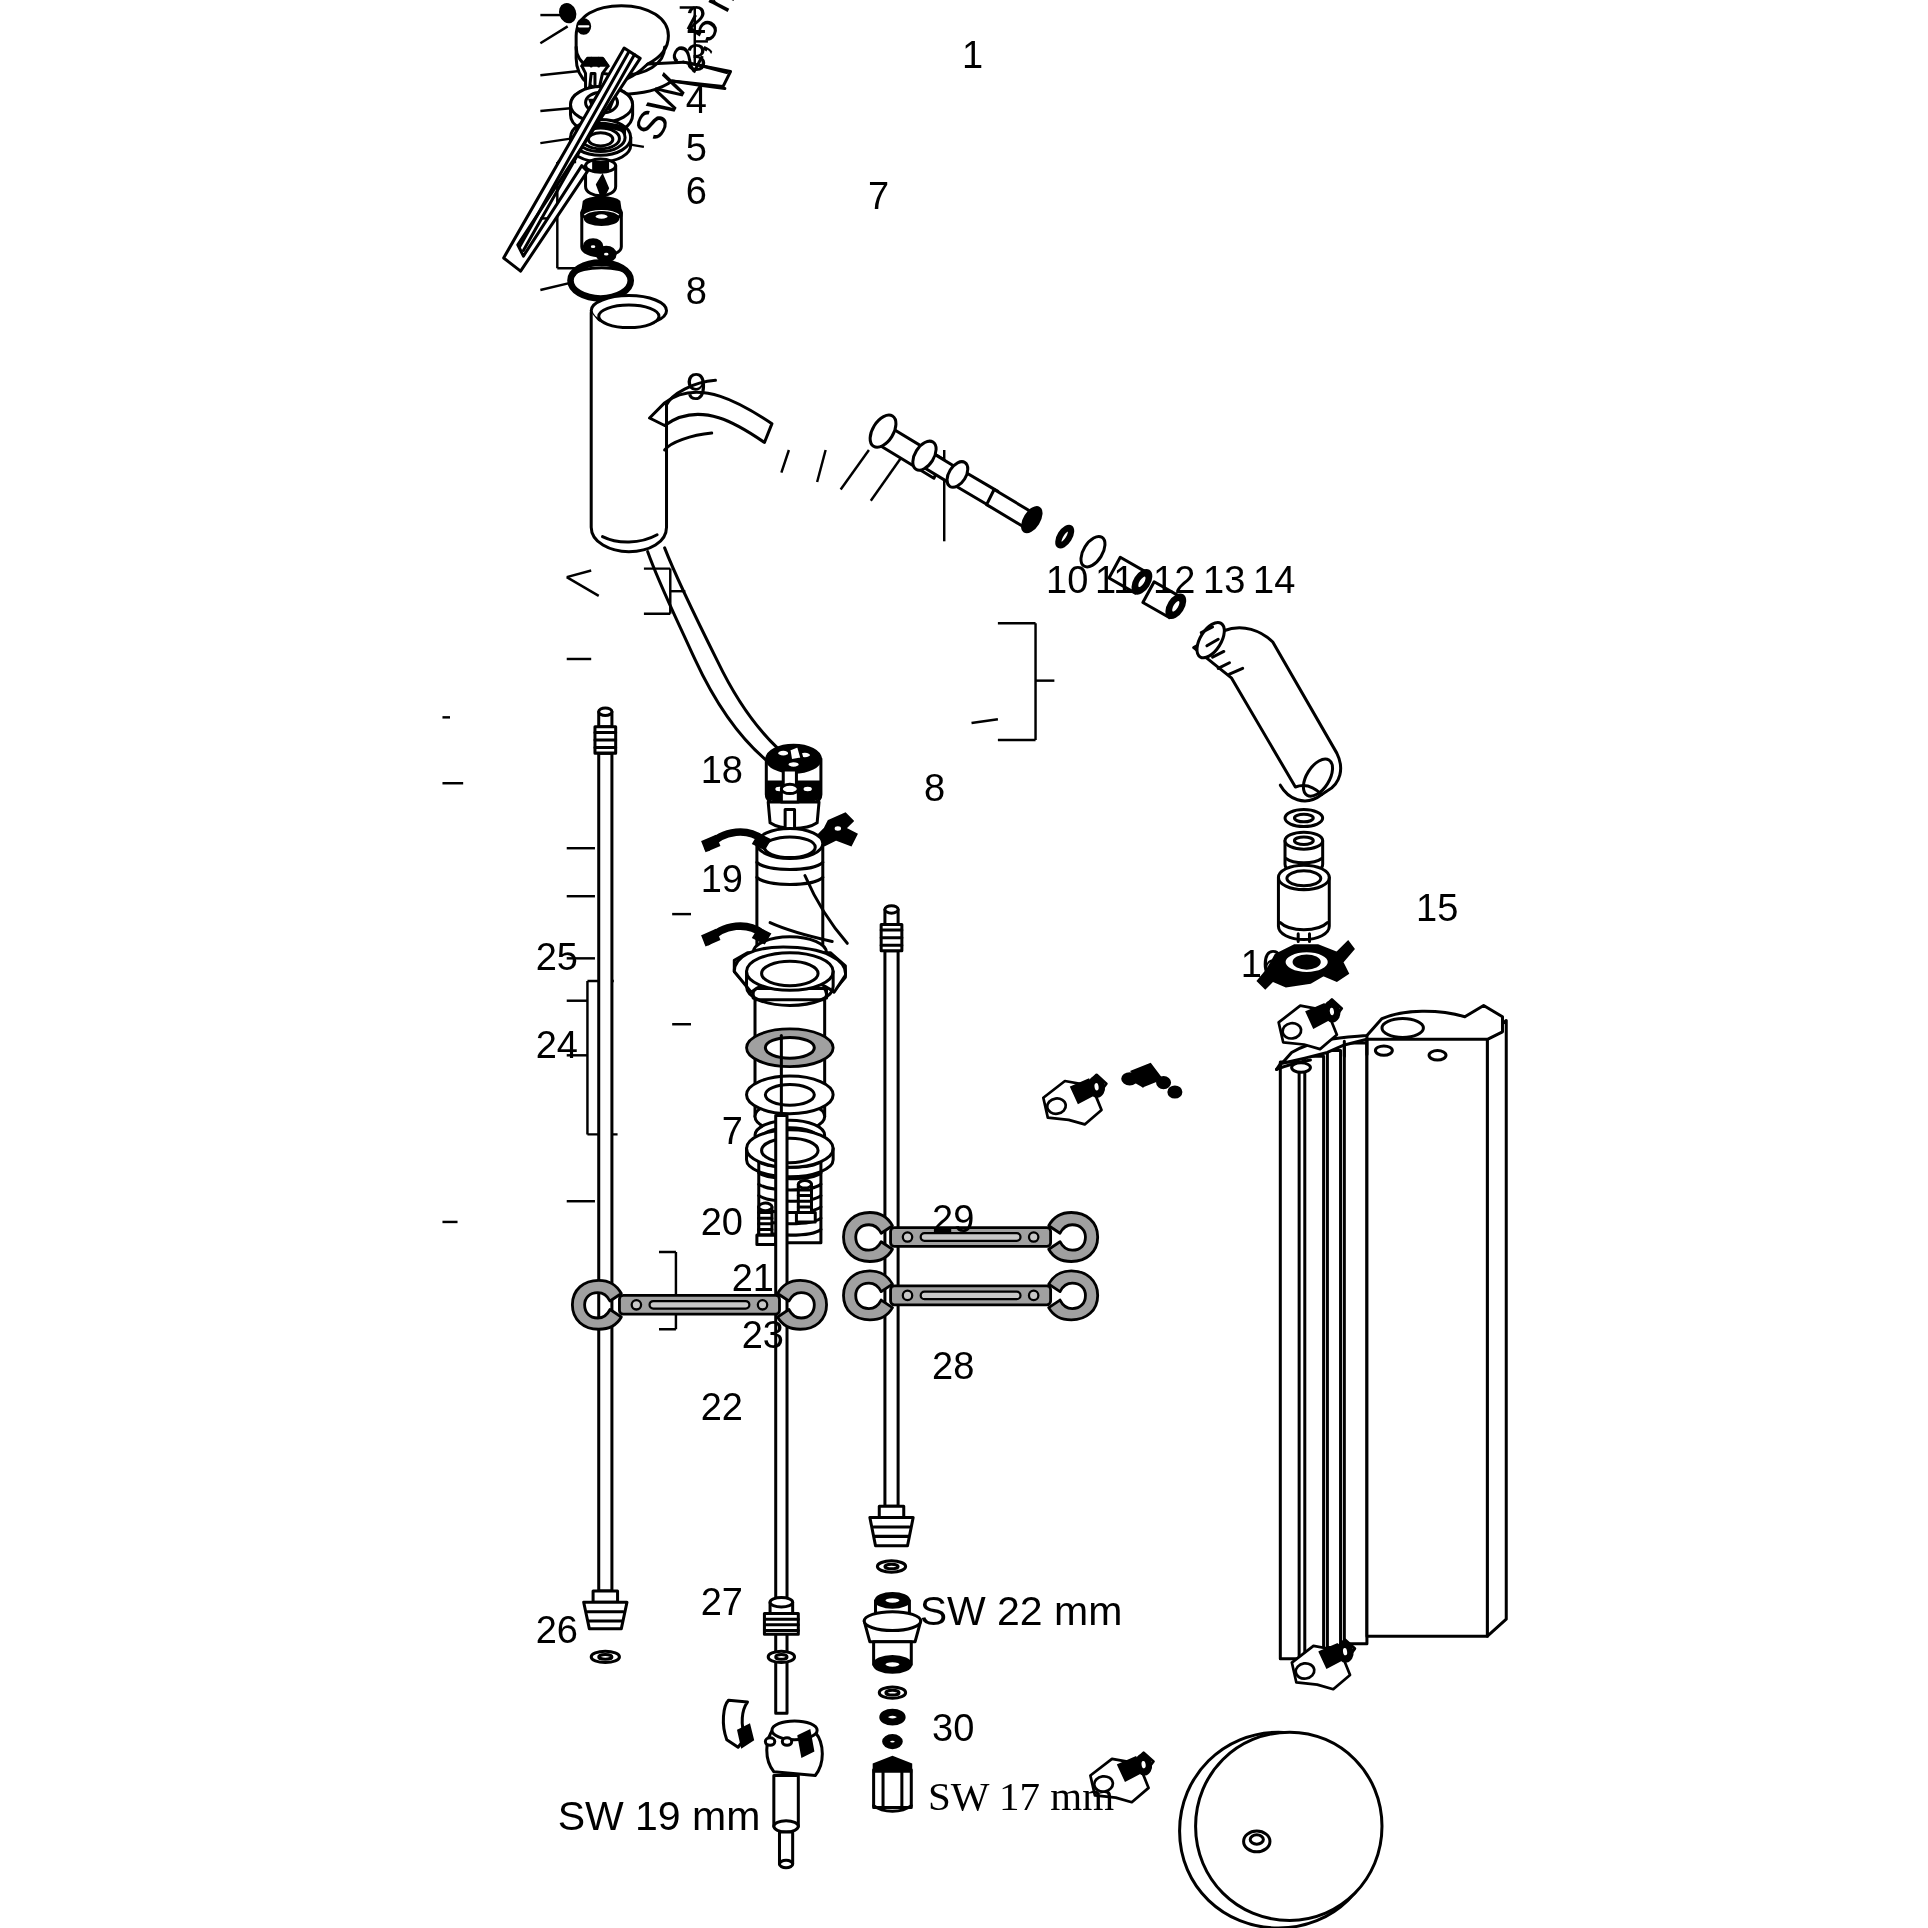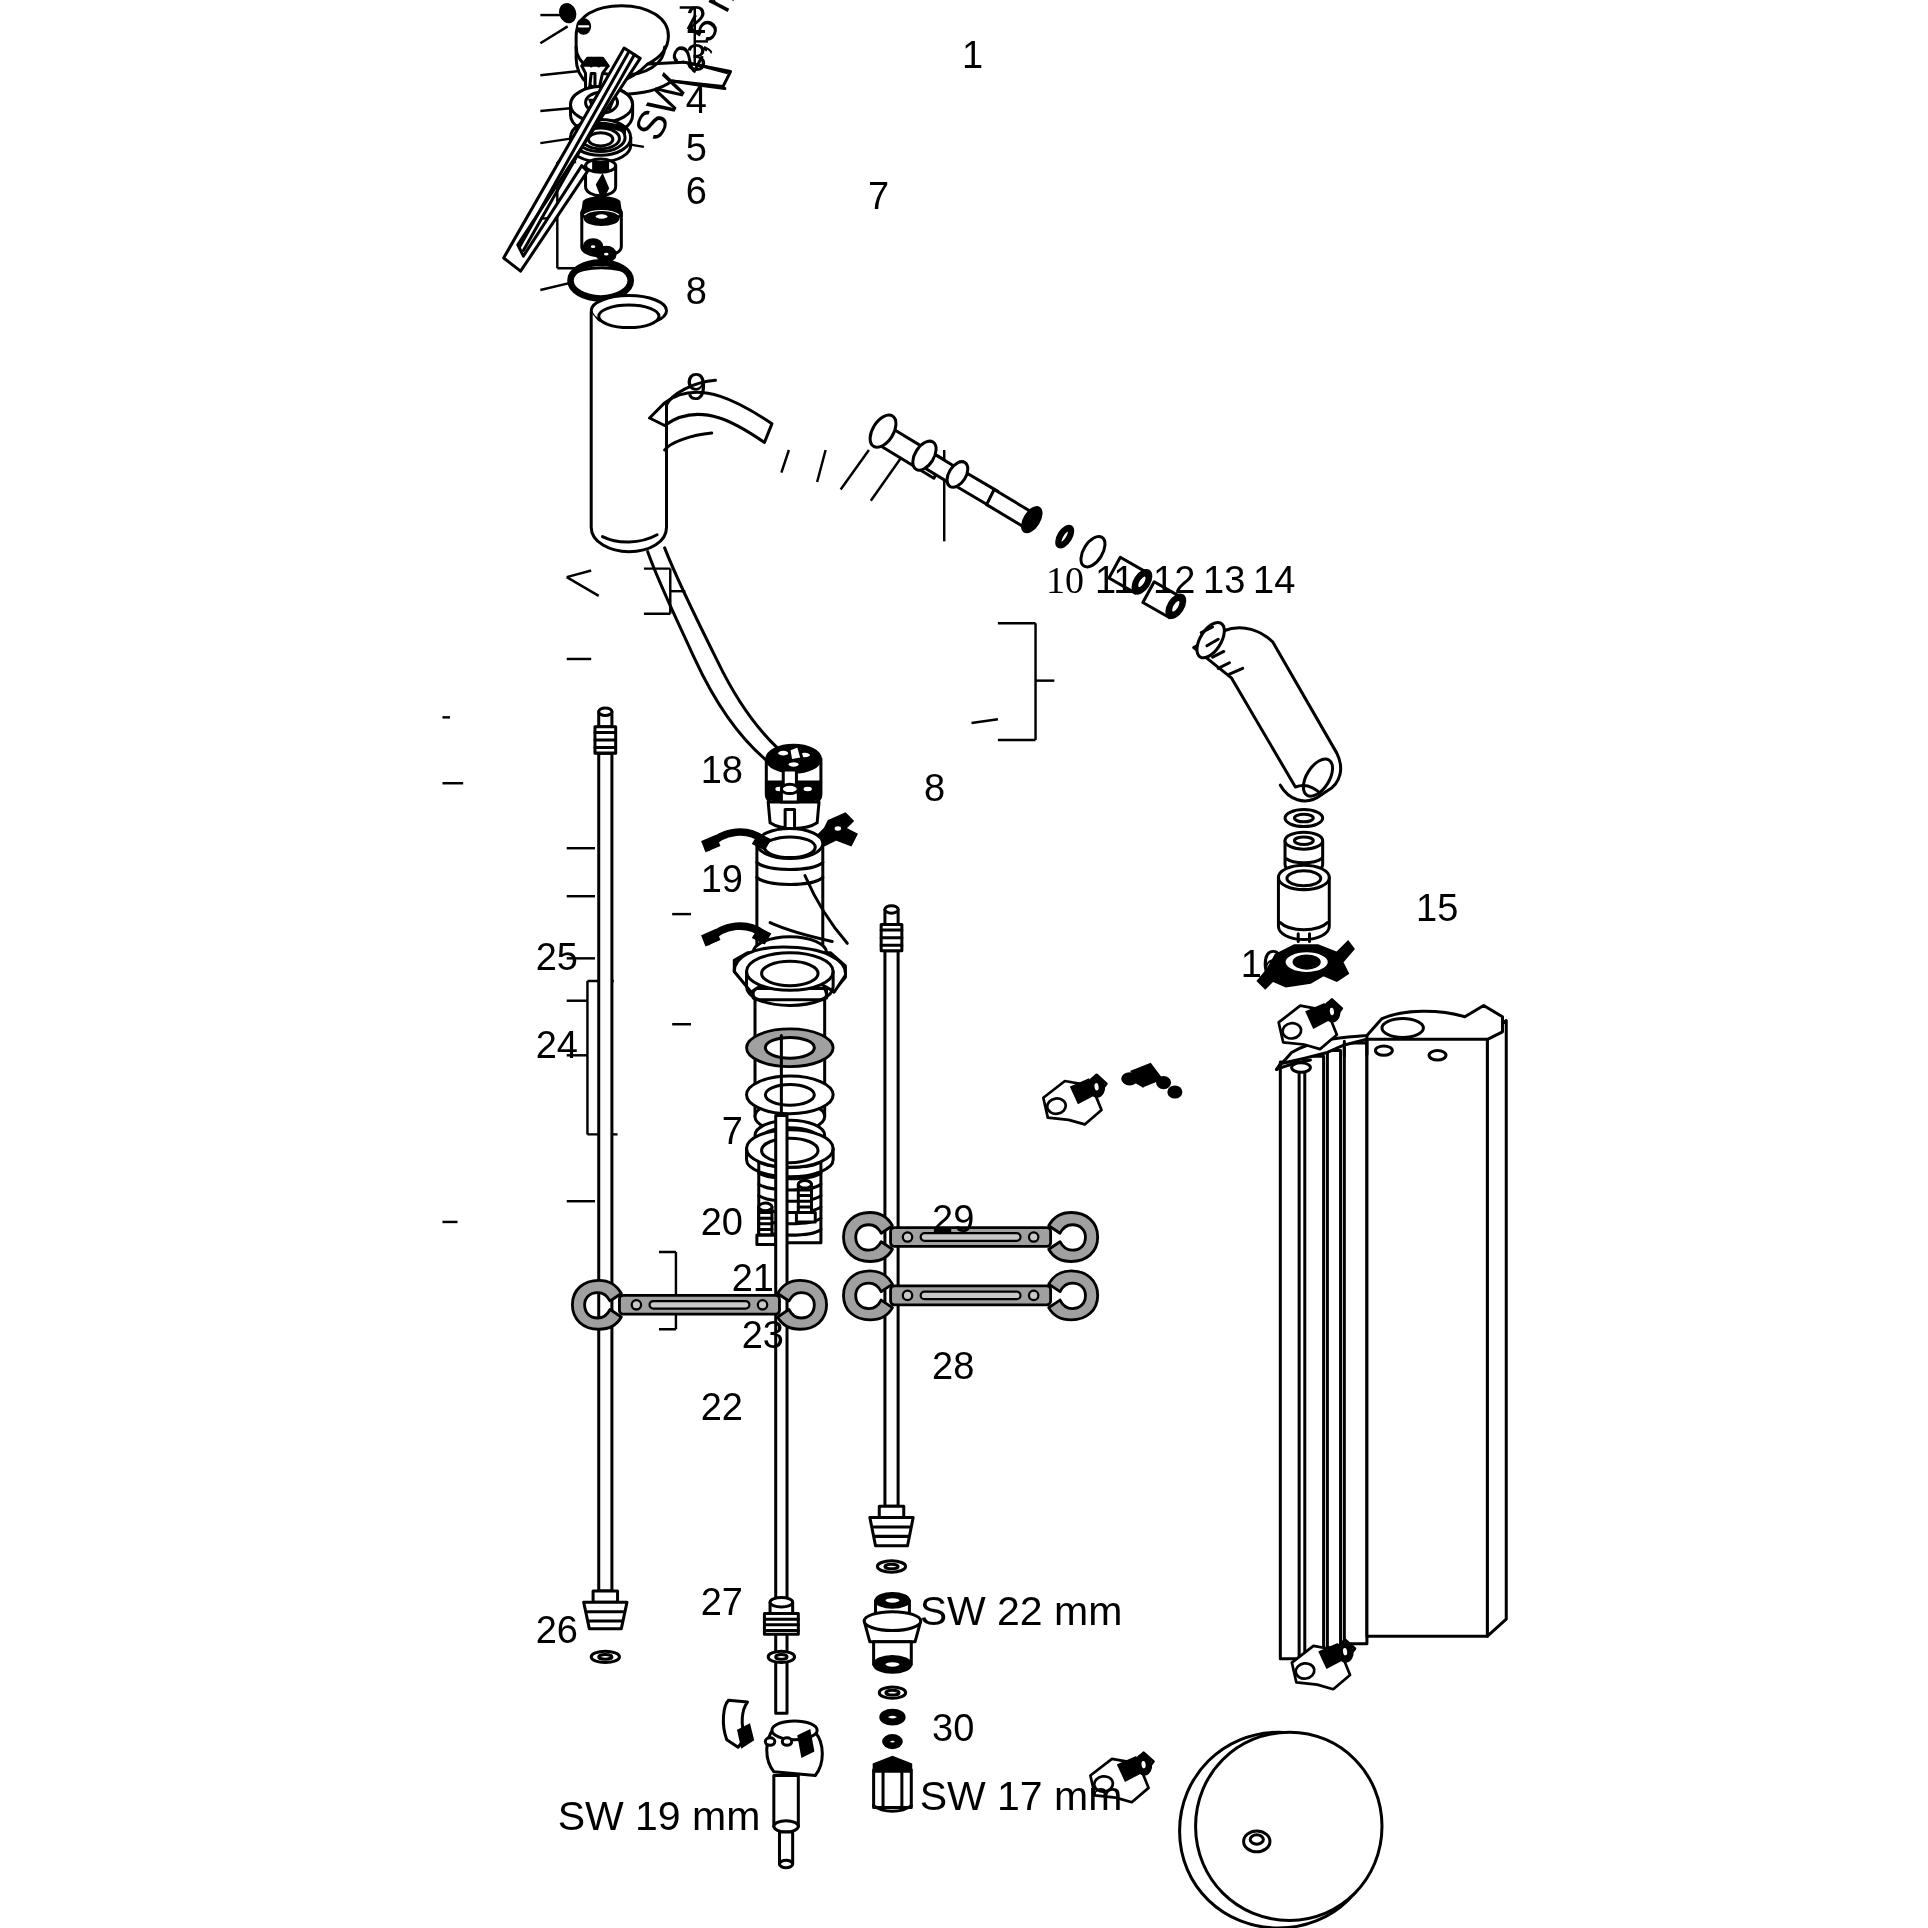--- a/index.html
+++ b/index.html
@@ -569,21 +569,21 @@
 <div id="labels">
       <div class="lbl l" style="left: 962px; top: 55px;">1</div>
       <div class="lbl r" style="left: 707px; top: 20px;">2</div>
       <div class="lbl r" style="left: 707px; top: 58px;">3</div>
       <div class="lbl r" style="left: 707px; top: 100px;">4</div>
       <div class="lbl r" style="left: 707px; top: 148px;">5</div>
       <div class="lbl r" style="left: 707px; top: 191px;">6</div>
       <div class="lbl l" style="left: 868px; top: 196px;">7</div>
       <div class="lbl r" style="left: 707px; top: 291px;">8</div>
       <div class="lbl r" style="left: 707px; top: 387px;">9</div>
-      <div class="lbl l" style="left: 1046px; top: 580px; font-family: Liberation Serif, serif;">10</div>
+      <div class="lbl l" style="left: 1046px; top: 580px;">10</div>
       <div class="lbl l" style="left: 1095px; top: 580px;">11</div>
       <div class="lbl l" style="left: 1153px; top: 580px;">12</div>
       <div class="lbl l" style="left: 1203px; top: 580px;">13</div>
       <div class="lbl l" style="left: 1253px; top: 580px;">14</div>
       <div class="lbl l" style="left: 1416px; top: 908px;">15</div>
       <div class="lbl r" style="left: 1283px; top: 964px;">16</div>
       <div class="lbl l" style="left: 924px; top: 788px;">8</div>
       <div class="lbl r" style="left: 743px; top: 770px;">18</div>
       <div class="lbl r" style="left: 743px; top: 879px;">19</div>
       <div class="lbl r" style="left: 743px; top: 1195px; margin-top: 27px;">20</div>
@@ -596,17 +596,17 @@
       <div class="lbl r" style="left: 578px; top: 1630px;">26</div>
       <div class="lbl r" style="left: 743px; top: 1602px;">27</div>
       <div class="lbl l" style="left: 932px; top: 1366px;">28</div>
       <div class="lbl l" style="left: 932px; top: 1219px;">29</div>
       <div class="lbl l" style="left: 932px; top: 1728px;">30</div>
     </div>
 <div id="tools">
       <div class="rot" style="left: 625px; top: 126px; transform: rotate(-62deg); font-size: 41px;">SW 2,5 mm</div>
       <div class="tool c" style="left: 659px; top: 1792px; font-size: 41px;">SW 19 mm</div>
       <div class="tool c" style="left: 1021px; top: 1587px; font-size: 41px;">SW 22 mm</div>
-      <div class="tool c" style="left: 1021px; top: 1772px; font-size: 41px;">SW 17 mm</div>
+      <div class="tool c" style="left: 1021px; top: 1772px; font-size: 41px; font-family: Liberation Serif, serif;">SW 17 mm</div>
     </div>
 
 </div>
 
 
 </body></html>

